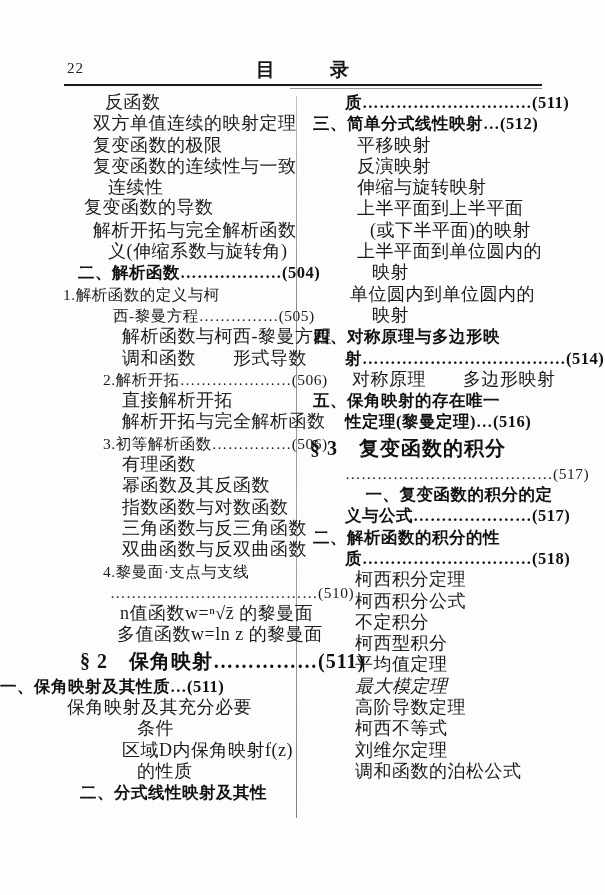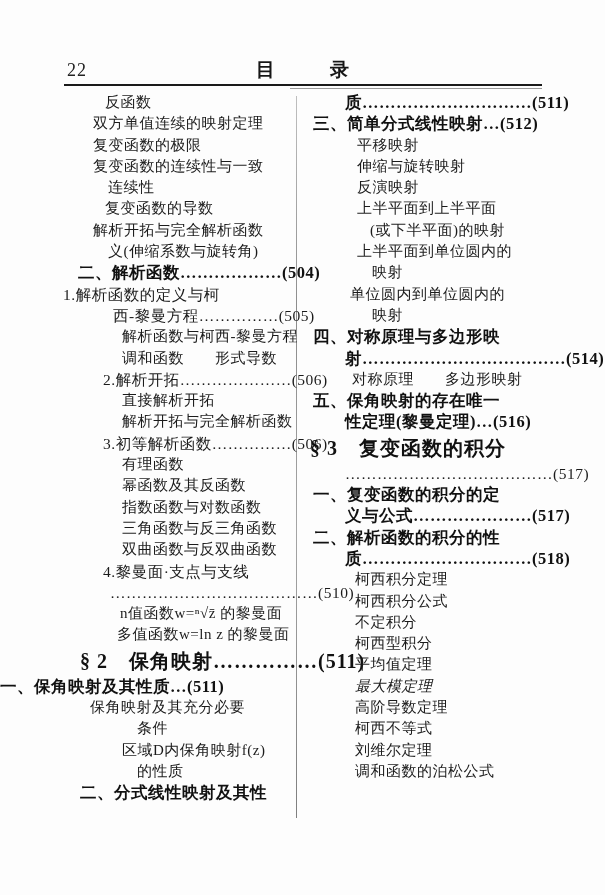--- a/index.html
+++ b/index.html
@@ -11,21 +11,21 @@
     position:relative;
     overflow:hidden;
   }
   .page{
     position:absolute;inset:0;
     background:#fdfdfd;
   }
   
   .page-number{
     position:absolute;left:67px;top:60px;
-    font-size:18px;letter-spacing:1px;color:#222;
+    font-size:15px;letter-spacing:1px;color:#222;
   }
   .page-title{
     position:absolute;left:0;right:0;top:57px;
     text-align:center;
     font-size:19px;font-weight:bold;color:#161616;
     letter-spacing:18px;text-indent:18px;
   }
   .header-rule{
     position:absolute;left:64px;top:84px;width:478px;height:2px;
     background:#1a1a1a;
@@ -42,21 +42,21 @@
   }
   
   .toc-col{
     position:absolute;top:92px;left:0;width:605px;
   }
   .toc-line{
     line-height:21.3px;height:21.3px;
     white-space:nowrap;
     color:#1b1b1b;
   }
-  .s-sub{font-size:15px;letter-spacing:.5px;}
+  .s-sub{font-size:18px;letter-spacing:.5px;}
   .s-item{font-size:15.5px;letter-spacing:.5px;}
   .s-h{font-size:16.5px;font-weight:bold;letter-spacing:.5px;color:#111;}
   .s-sec{font-size:20px;font-weight:600;height:30px;line-height:30px;letter-spacing:1px;color:#111;}
 </style>
 </head>
 <body>
 
 <div class="page">
 
   <div class="page-number">22</div>
@@ -67,21 +67,21 @@
   <div class="header-rule-shadow"></div>
 
   <div class="column-divider"></div>
 
   <div class="toc-col" id="col-left">
       <div class="toc-line s-sub" style="margin-left: 105px;">反函数</div>
       <div class="toc-line s-sub" style="margin-left: 93px;">双方单值连续的映射定理</div>
       <div class="toc-line s-sub" style="margin-left: 93px;">复变函数的极限</div>
       <div class="toc-line s-sub" style="margin-left: 93px;">复变函数的连续性与一致</div>
       <div class="toc-line s-sub" style="margin-left: 108px;">连续性</div>
-      <div class="toc-line s-sub" style="margin-left: 105px;">复变函数的导数</div>
+      <div class="toc-line s-sub" style="margin-left: 84px; font-family: Liberation Mono, monospace;">复变函数的导数</div>
       <div class="toc-line s-sub" style="margin-left: 93px;">解析开拓与完全解析函数</div>
       <div class="toc-line s-sub" style="margin-left: 108px;">义(伸缩系数与旋转角)</div>
       <div class="toc-line s-h" style="margin-left: 78px;">二、解析函数………………(504)</div>
       <div class="toc-line s-item" style="margin-left: 63px;">1.解析函数的定义与柯</div>
       <div class="toc-line s-item" style="margin-left: 113px;">西-黎曼方程……………(505)</div>
       <div class="toc-line s-sub" style="margin-left: 122px;">解析函数与柯西-黎曼方程</div>
       <div class="toc-line s-sub" style="margin-left: 122px;">调和函数　　形式导数</div>
       <div class="toc-line s-item" style="margin-left: 103px;">2.解析开拓…………………(506)</div>
       <div class="toc-line s-sub" style="margin-left: 122px;">直接解析开拓</div>
       <div class="toc-line s-sub" style="margin-left: 122px;">解析开拓与完全解析函数</div>
@@ -90,47 +90,47 @@
       <div class="toc-line s-sub" style="margin-left: 122px;">幂函数及其反函数</div>
       <div class="toc-line s-sub" style="margin-left: 122px;">指数函数与对数函数</div>
       <div class="toc-line s-sub" style="margin-left: 122px;">三角函数与反三角函数</div>
       <div class="toc-line s-sub" style="margin-left: 122px;">双曲函数与反双曲函数</div>
       <div class="toc-line s-item" style="margin-left: 103px;">4.黎曼面·支点与支线</div>
       <div class="toc-line s-item" style="margin-left: 110px;">…………………………………(510)</div>
       <div class="toc-line s-sub" style="margin-left: 120px;">n值函数w=ⁿ√z̄ 的黎曼面</div>
       <div class="toc-line s-sub" style="margin-left: 117px;">多值函数w=ln z 的黎曼面</div>
       <div class="toc-line s-sec" style="margin-left: 80px;">§ 2　保角映射……………(511)</div>
       <div class="toc-line s-h" style="">一、保角映射及其性质…(511)</div>
-      <div class="toc-line s-sub" style="margin-left: 90px;">保角映射及其充分必要</div>
+      <div class="toc-line s-sub" style="margin-left: 67px;">保角映射及其充分必要</div>
       <div class="toc-line s-sub" style="margin-left: 137px;">条件</div>
       <div class="toc-line s-sub" style="margin-left: 122px;">区域D内保角映射f(z)</div>
       <div class="toc-line s-sub" style="margin-left: 137px;">的性质</div>
       <div class="toc-line s-h" style="margin-left: 80px;">二、分式线性映射及其性</div>
     </div>
 
   <div class="toc-col" id="col-right">
       <div class="toc-line s-h" style="margin-left: 345px;">质…………………………(511)</div>
       <div class="toc-line s-h" style="margin-left: 313px;">三、简单分式线性映射…(512)</div>
       <div class="toc-line s-sub" style="margin-left: 357px;">平移映射</div>
+      <div class="toc-line s-sub" style="margin-left: 357px;">反演映射</div>
       <div class="toc-line s-sub" style="margin-left: 357px;">伸缩与旋转映射</div>
-      <div class="toc-line s-sub" style="margin-left: 357px;">反演映射</div>
       <div class="toc-line s-sub" style="margin-left: 357px;">上半平面到上半平面</div>
       <div class="toc-line s-sub" style="margin-left: 370px;">(或下半平面)的映射</div>
       <div class="toc-line s-sub" style="margin-left: 357px;">上半平面到单位圆内的</div>
       <div class="toc-line s-sub" style="margin-left: 372px;">映射</div>
       <div class="toc-line s-sub" style="margin-left: 350px;">单位圆内到单位圆内的</div>
       <div class="toc-line s-sub" style="margin-left: 372px;">映射</div>
       <div class="toc-line s-h" style="margin-left: 313px;">四、对称原理与多边形映</div>
       <div class="toc-line s-h" style="margin-left: 345px;">射………………………………(514)</div>
       <div class="toc-line s-sub" style="margin-left: 352px;">对称原理　　多边形映射</div>
       <div class="toc-line s-h" style="margin-left: 313px;">五、保角映射的存在唯一</div>
       <div class="toc-line s-h" style="margin-left: 345px;">性定理(黎曼定理)…(516)</div>
       <div class="toc-line s-sec" style="margin-left: 310px;">§ 3　复变函数的积分</div>
       <div class="toc-line s-item" style="margin-left: 345px;">…………………………………(517)</div>
-      <div class="toc-line s-h" style="margin-left: 313px;">一、复变函数的积分的定</div>
+      <div class="toc-line s-h" style="margin-left: 313px; text-align: center;">一、复变函数的积分的定</div>
       <div class="toc-line s-h" style="margin-left: 345px;">义与公式…………………(517)</div>
       <div class="toc-line s-h" style="margin-left: 313px;">二、解析函数的积分的性</div>
       <div class="toc-line s-h" style="margin-left: 345px;">质…………………………(518)</div>
       <div class="toc-line s-sub" style="margin-left: 355px;">柯西积分定理</div>
       <div class="toc-line s-sub" style="margin-left: 355px;">柯西积分公式</div>
       <div class="toc-line s-sub" style="margin-left: 355px;">不定积分</div>
       <div class="toc-line s-sub" style="margin-left: 355px;">柯西型积分</div>
       <div class="toc-line s-sub" style="margin-left: 355px;">平均值定理</div>
       <div class="toc-line s-sub" style="margin-left: 355px; font-style: italic;">最大模定理</div>
       <div class="toc-line s-sub" style="margin-left: 355px;">高阶导数定理</div>

